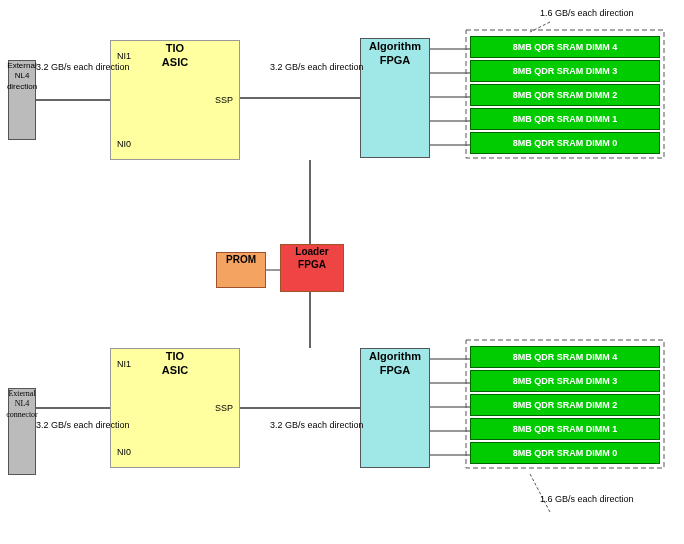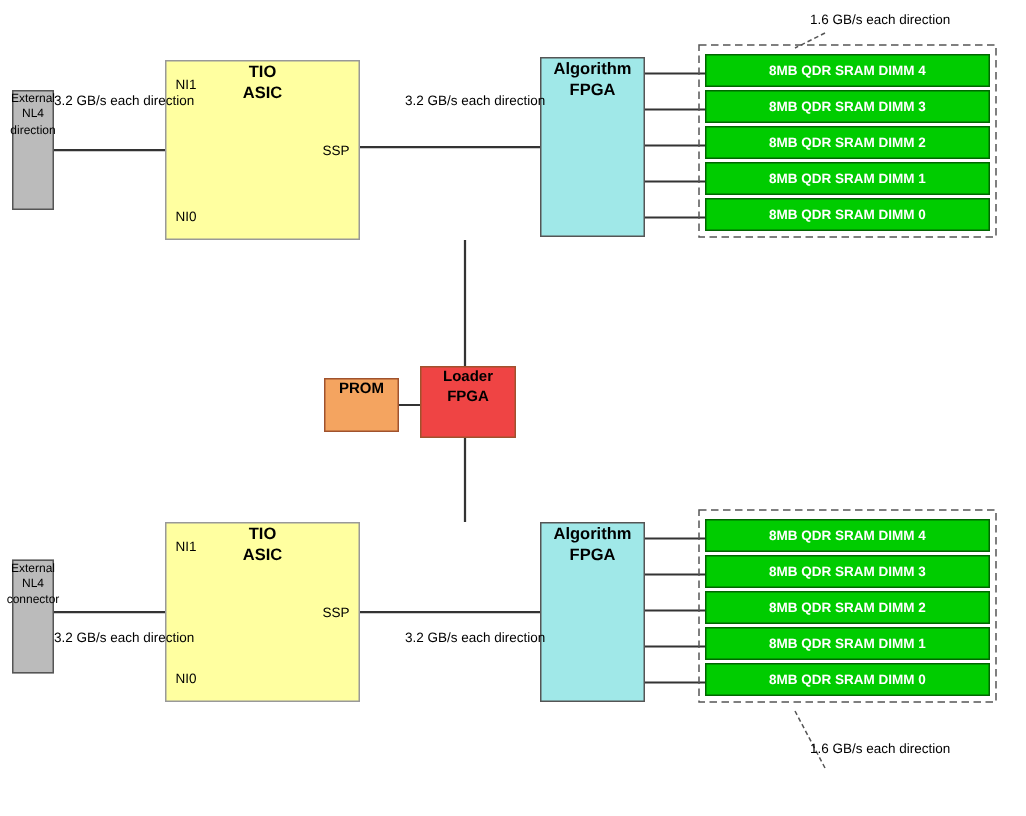--- a/index.html
+++ b/index.html
@@ -150,21 +150,21 @@
   </div>
 
   <div class="block" style="left:216px;top:252px;width:50px;height:36px;background:#f4a460;border:1.5px solid #a0522d;">
     <span class="block-label" style="font-size:10px;font-weight:bold;">PROM</span>
   </div>
 
   <div class="block" style="left:280px;top:244px;width:64px;height:48px;background:#ef4444;border:1.5px solid #a0522d;">
     <span class="block-label" style="font-size:10px;font-weight:bold;">Loader<br>FPGA</span>
   </div>
 
-  <div class="block" style="left:8px;top:373px;width:28px;height:76px;background:#bbb;border:1.5px solid #555;">
+  <div class="block" style="left:8px;top:388px;width:28px;height:87px;background:#bbb;border:1.5px solid #555;font-family:Liberation Serif, serif;">
     <span class="block-label" style="font-size:8px;text-align:center;">External<br>NL4<br>connector</span>
   </div>
 
   <div class="block" style="left:110px;top:348px;width:130px;height:120px;background:#ffffa0;border:1.5px solid #999;position:absolute;">
     <span style="position:absolute;left:6px;top:10px;font-size:9px;">NI1</span>
     <span style="position:absolute;left:6px;bottom:10px;font-size:9px;">NI0</span>
     <span style="position:absolute;right:6px;top:50%;transform:translateY(-50%);font-size:9px;">SSP</span>
     <span class="block-label" style="font-size:11px;font-weight:bold;">TIO<br>ASIC</span>
   </div>
 

